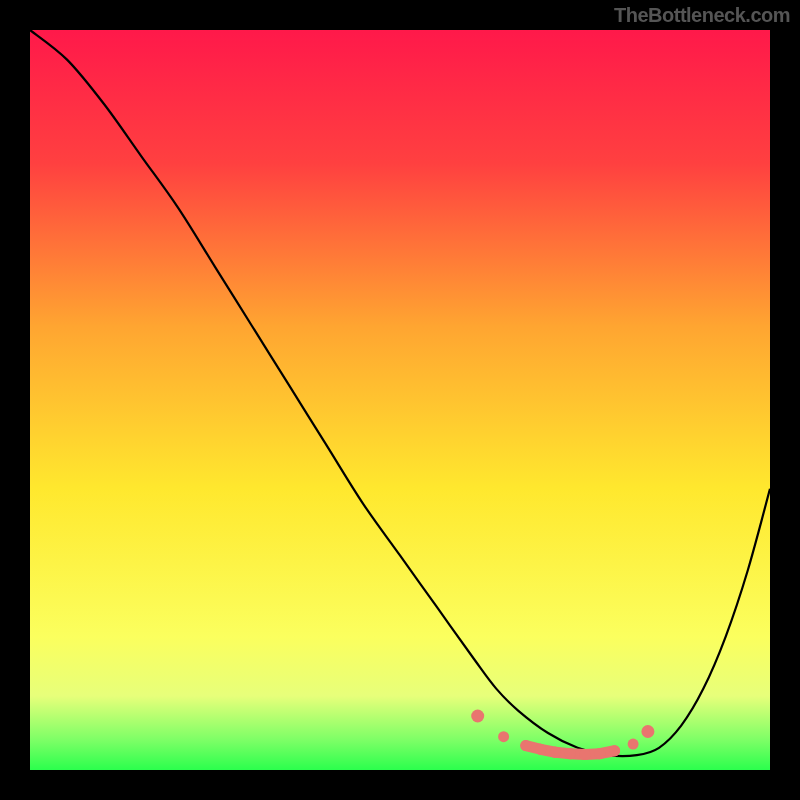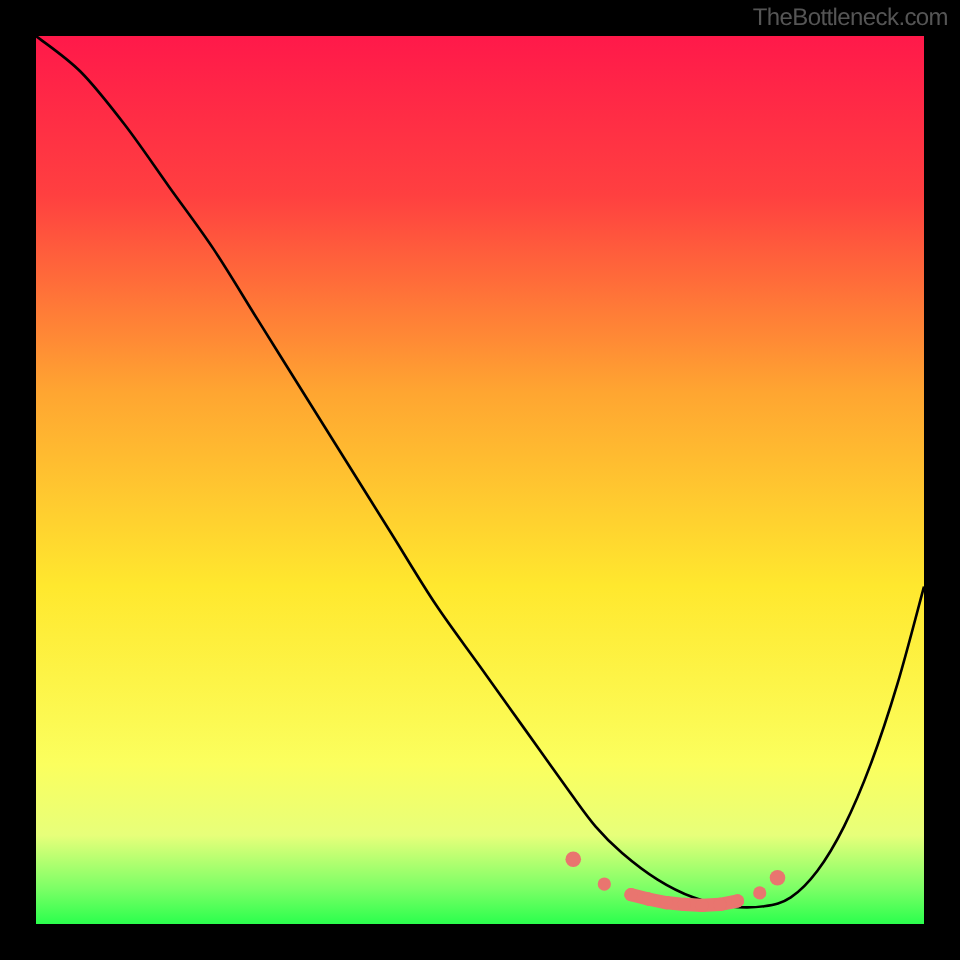--- a/index.html
+++ b/index.html
@@ -17,21 +17,21 @@
     width: 800px;
     height: 800px;
     background: #000;
   }
   .watermark {
     position: absolute;
     top: 4px;
     right: 10px;
     color: #555;
     font-size: 20px;
-    font-weight: normal;
+    font-weight: bold;
     letter-spacing: -0.5px;
     z-index: 5;
     user-select: none;
   }
   .plot {
     position: absolute;
     
     top: 30px;
     left: 30px;
     width: 740px;

